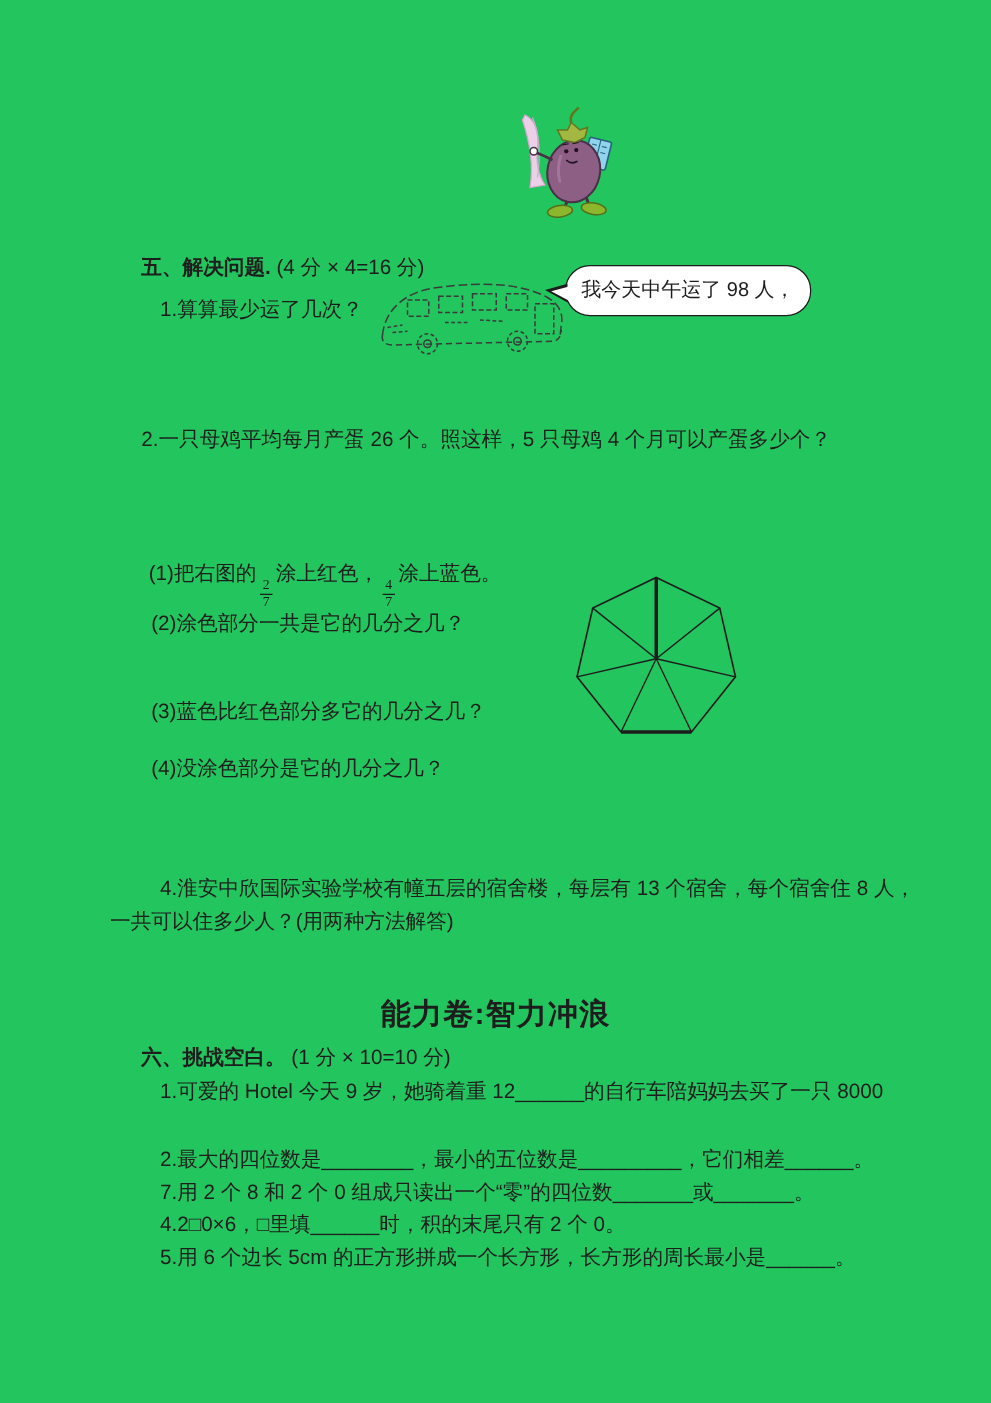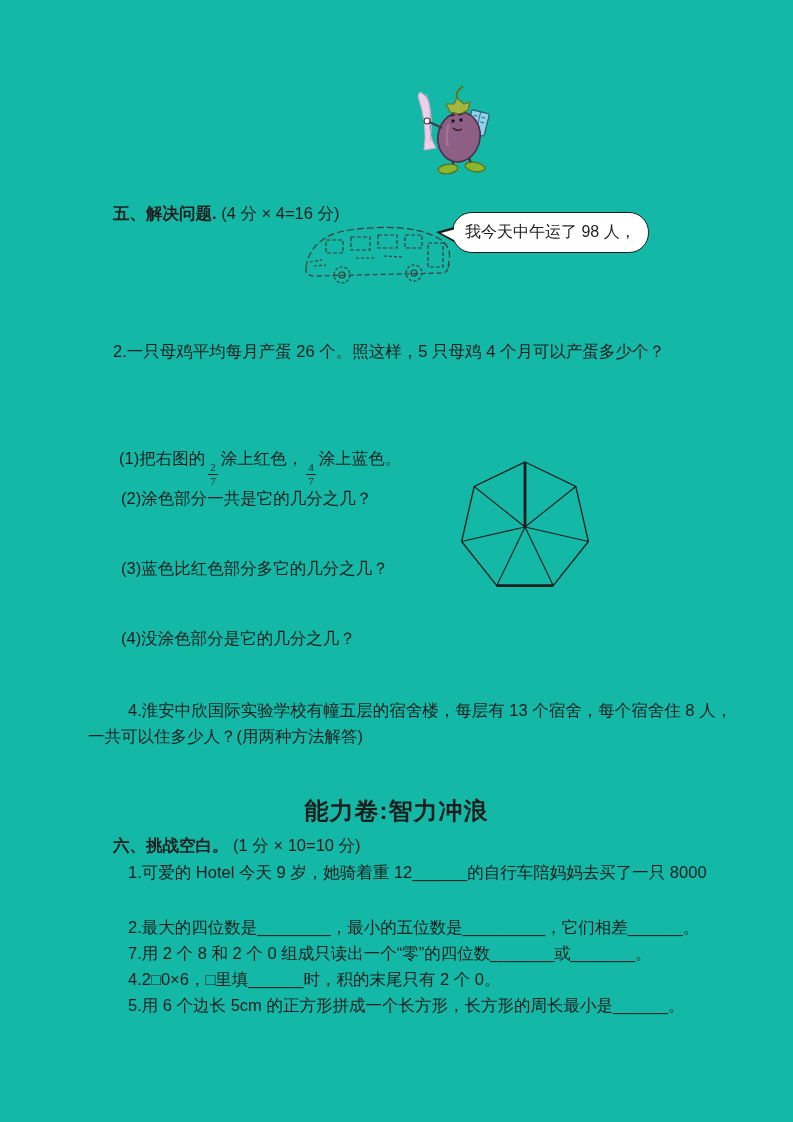--- a/index.html
+++ b/index.html
@@ -1,19 +1,19 @@
 <!DOCTYPE html>
 <html><head>
 <meta charset="utf-8">
 <style>
   html,body{margin:0;padding:0;background:#ffffff;}
   .page{
     position:relative;
     width:793px;height:1122px;
-    background:#14b8a6;
+    background:#22c55e;
     color:#1d1d1d;
     font-family:"Liberation Sans","DejaVu Sans",sans-serif;
     font-size:16.5px;
     overflow:hidden;
   }
   .abs{position:absolute;white-space:nowrap;}
   .bold{font-weight:700;}
   .title{
     left:0;top:795px;width:100%;
     text-align:center;
@@ -87,20 +87,21 @@
       <path d="M26,44 Q18,40 13,38" stroke="#4a2f46" stroke-width="2.2" fill="none"></path>
       <circle cx="11" cy="37" r="3" fill="#ffffff" stroke="#4a2f46" stroke-width="1.2"></circle>
     </svg>
   </div>
 
   <div class="abs" style="left:113px;top:203px;">
     <span class="bold">五、解决问题.</span>
     <span>(4 分 × 4=16 分)</span>
   </div>
 
+  <div class="abs" style="left:128px;top:237px;">1.算算最少运了几次？</div>
 
   <div class="abs" style="left:296px;top:218px;">
     <svg width="168" height="70" viewBox="0 0 168 70">
       <g stroke="#3b3b3b" fill="none" stroke-width="1.2">
         <path d="M10,50 C12,30 28,15 54,12 C92,7 122,9 142,20 C151,25 155,33 153,42 L152,52" stroke-dasharray="7 3"></path>
         <path d="M10,50 C9,55 12,58 18,58 L146,55 C151,55 153,50 153,46" stroke-dasharray="5 3"></path>
         <rect x="30" y="22" width="17" height="13" stroke-dasharray="4 2"></rect>
         <rect x="55" y="19" width="19" height="13" stroke-dasharray="4 2"></rect>
         <rect x="82" y="17" width="19" height="13" stroke-dasharray="4 2"></rect>
         <rect x="109" y="17" width="17" height="13" stroke-dasharray="4 2"></rect>
@@ -143,21 +144,21 @@
         <line x1="68" y1="76" x2="39.8" y2="134.6"></line>
         <line x1="68" y1="76" x2="4.6" y2="90.5"></line>
         <line x1="68" y1="76" x2="17.2" y2="35.5"></line>
       </g>
       <line x1="68" y1="76" x2="68" y2="11" stroke="#1d1d1d" stroke-width="2.8"></line>
       <line x1="96.2" y1="134.6" x2="39.8" y2="134.6" stroke="#1d1d1d" stroke-width="2.8"></line>
     </svg>
   </div>
 
   <div class="abs" style="left:121px;top:558px;">(3)蓝色比红色部分多它的几分之几？</div>
-  <div class="abs" style="left:121px;top:628px;">(4)没涂色部分是它的几分之几？</div>
+  <div class="abs" style="left:121px;top:604px;">(4)没涂色部分是它的几分之几？</div>
 
   <div class="abs" style="left:128px;top:700px;">4.淮安中欣国际实验学校有幢五层的宿舍楼，每层有 13 个宿舍，每个宿舍住 8 人，</div>
   <div class="abs" style="left:88px;top:726px;text-align:right;">一共可以住多少人？(用两种方法解答)</div>
 
   <div class="abs title">能力卷:智力冲浪</div>
 
   <div class="abs" style="left:113px;top:835px;">
     <span class="bold">六、挑战空白。</span>
     <span>(1 分 × 10=10 分)</span>
   </div>

